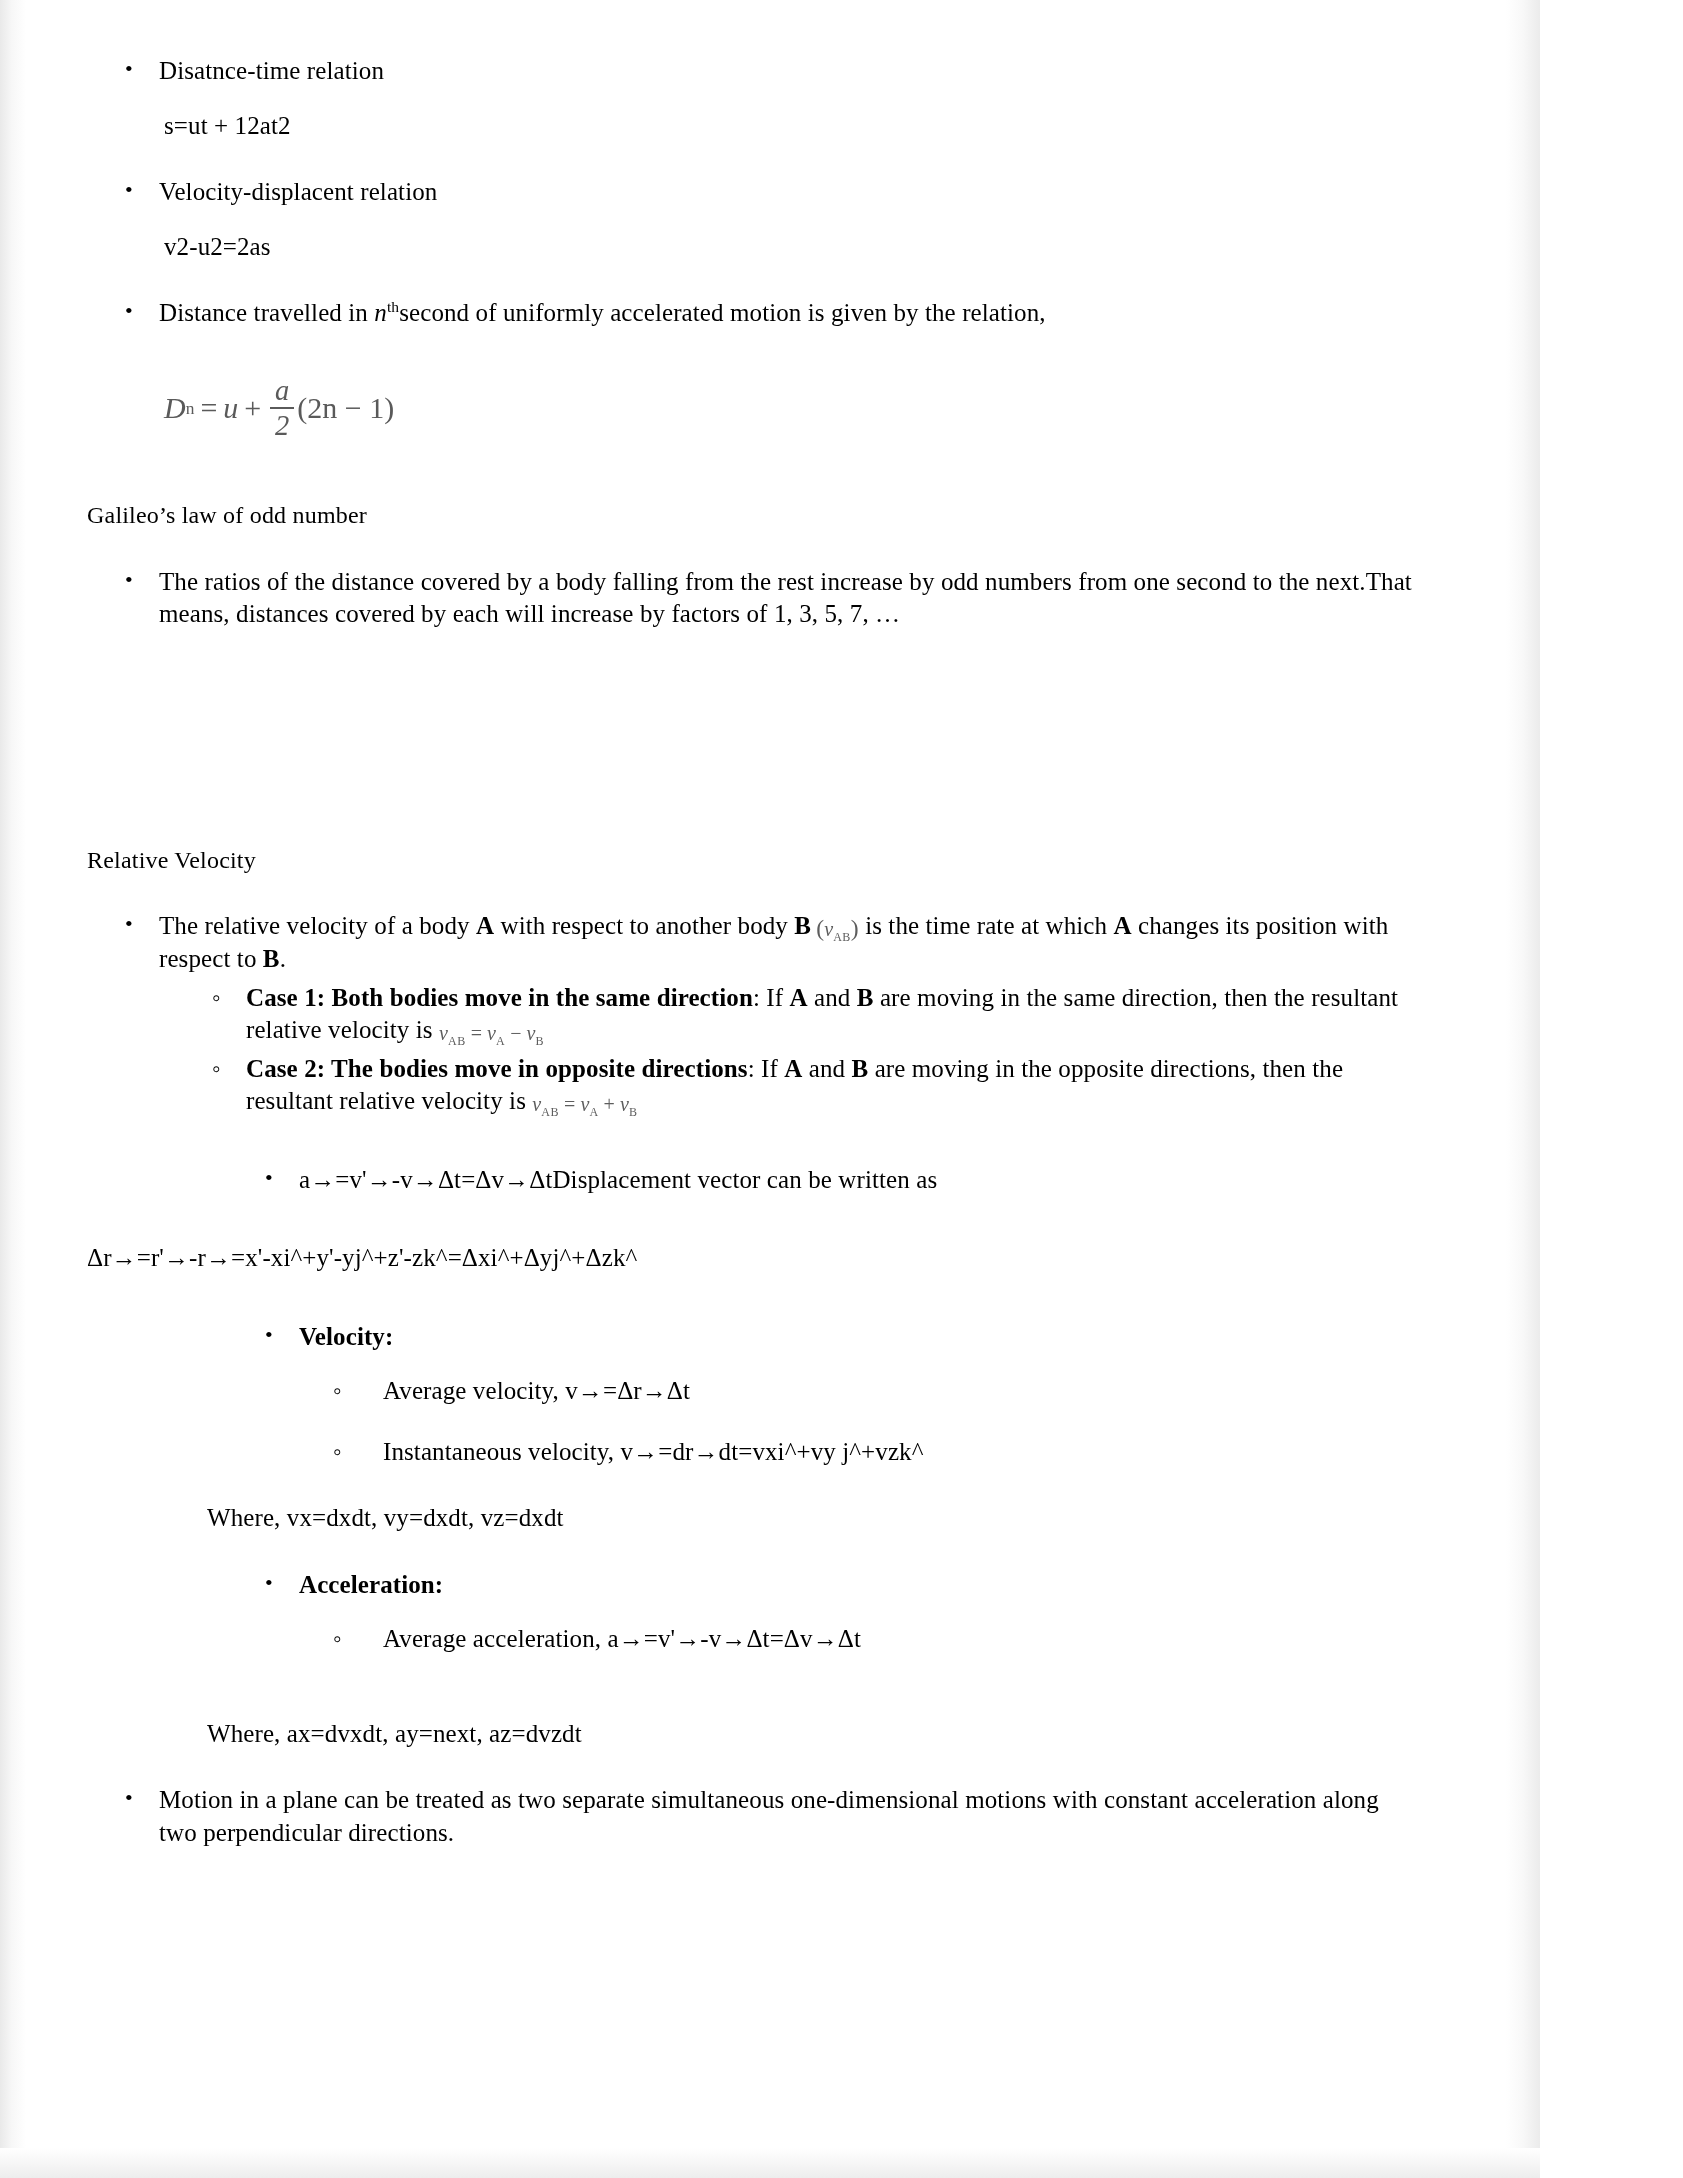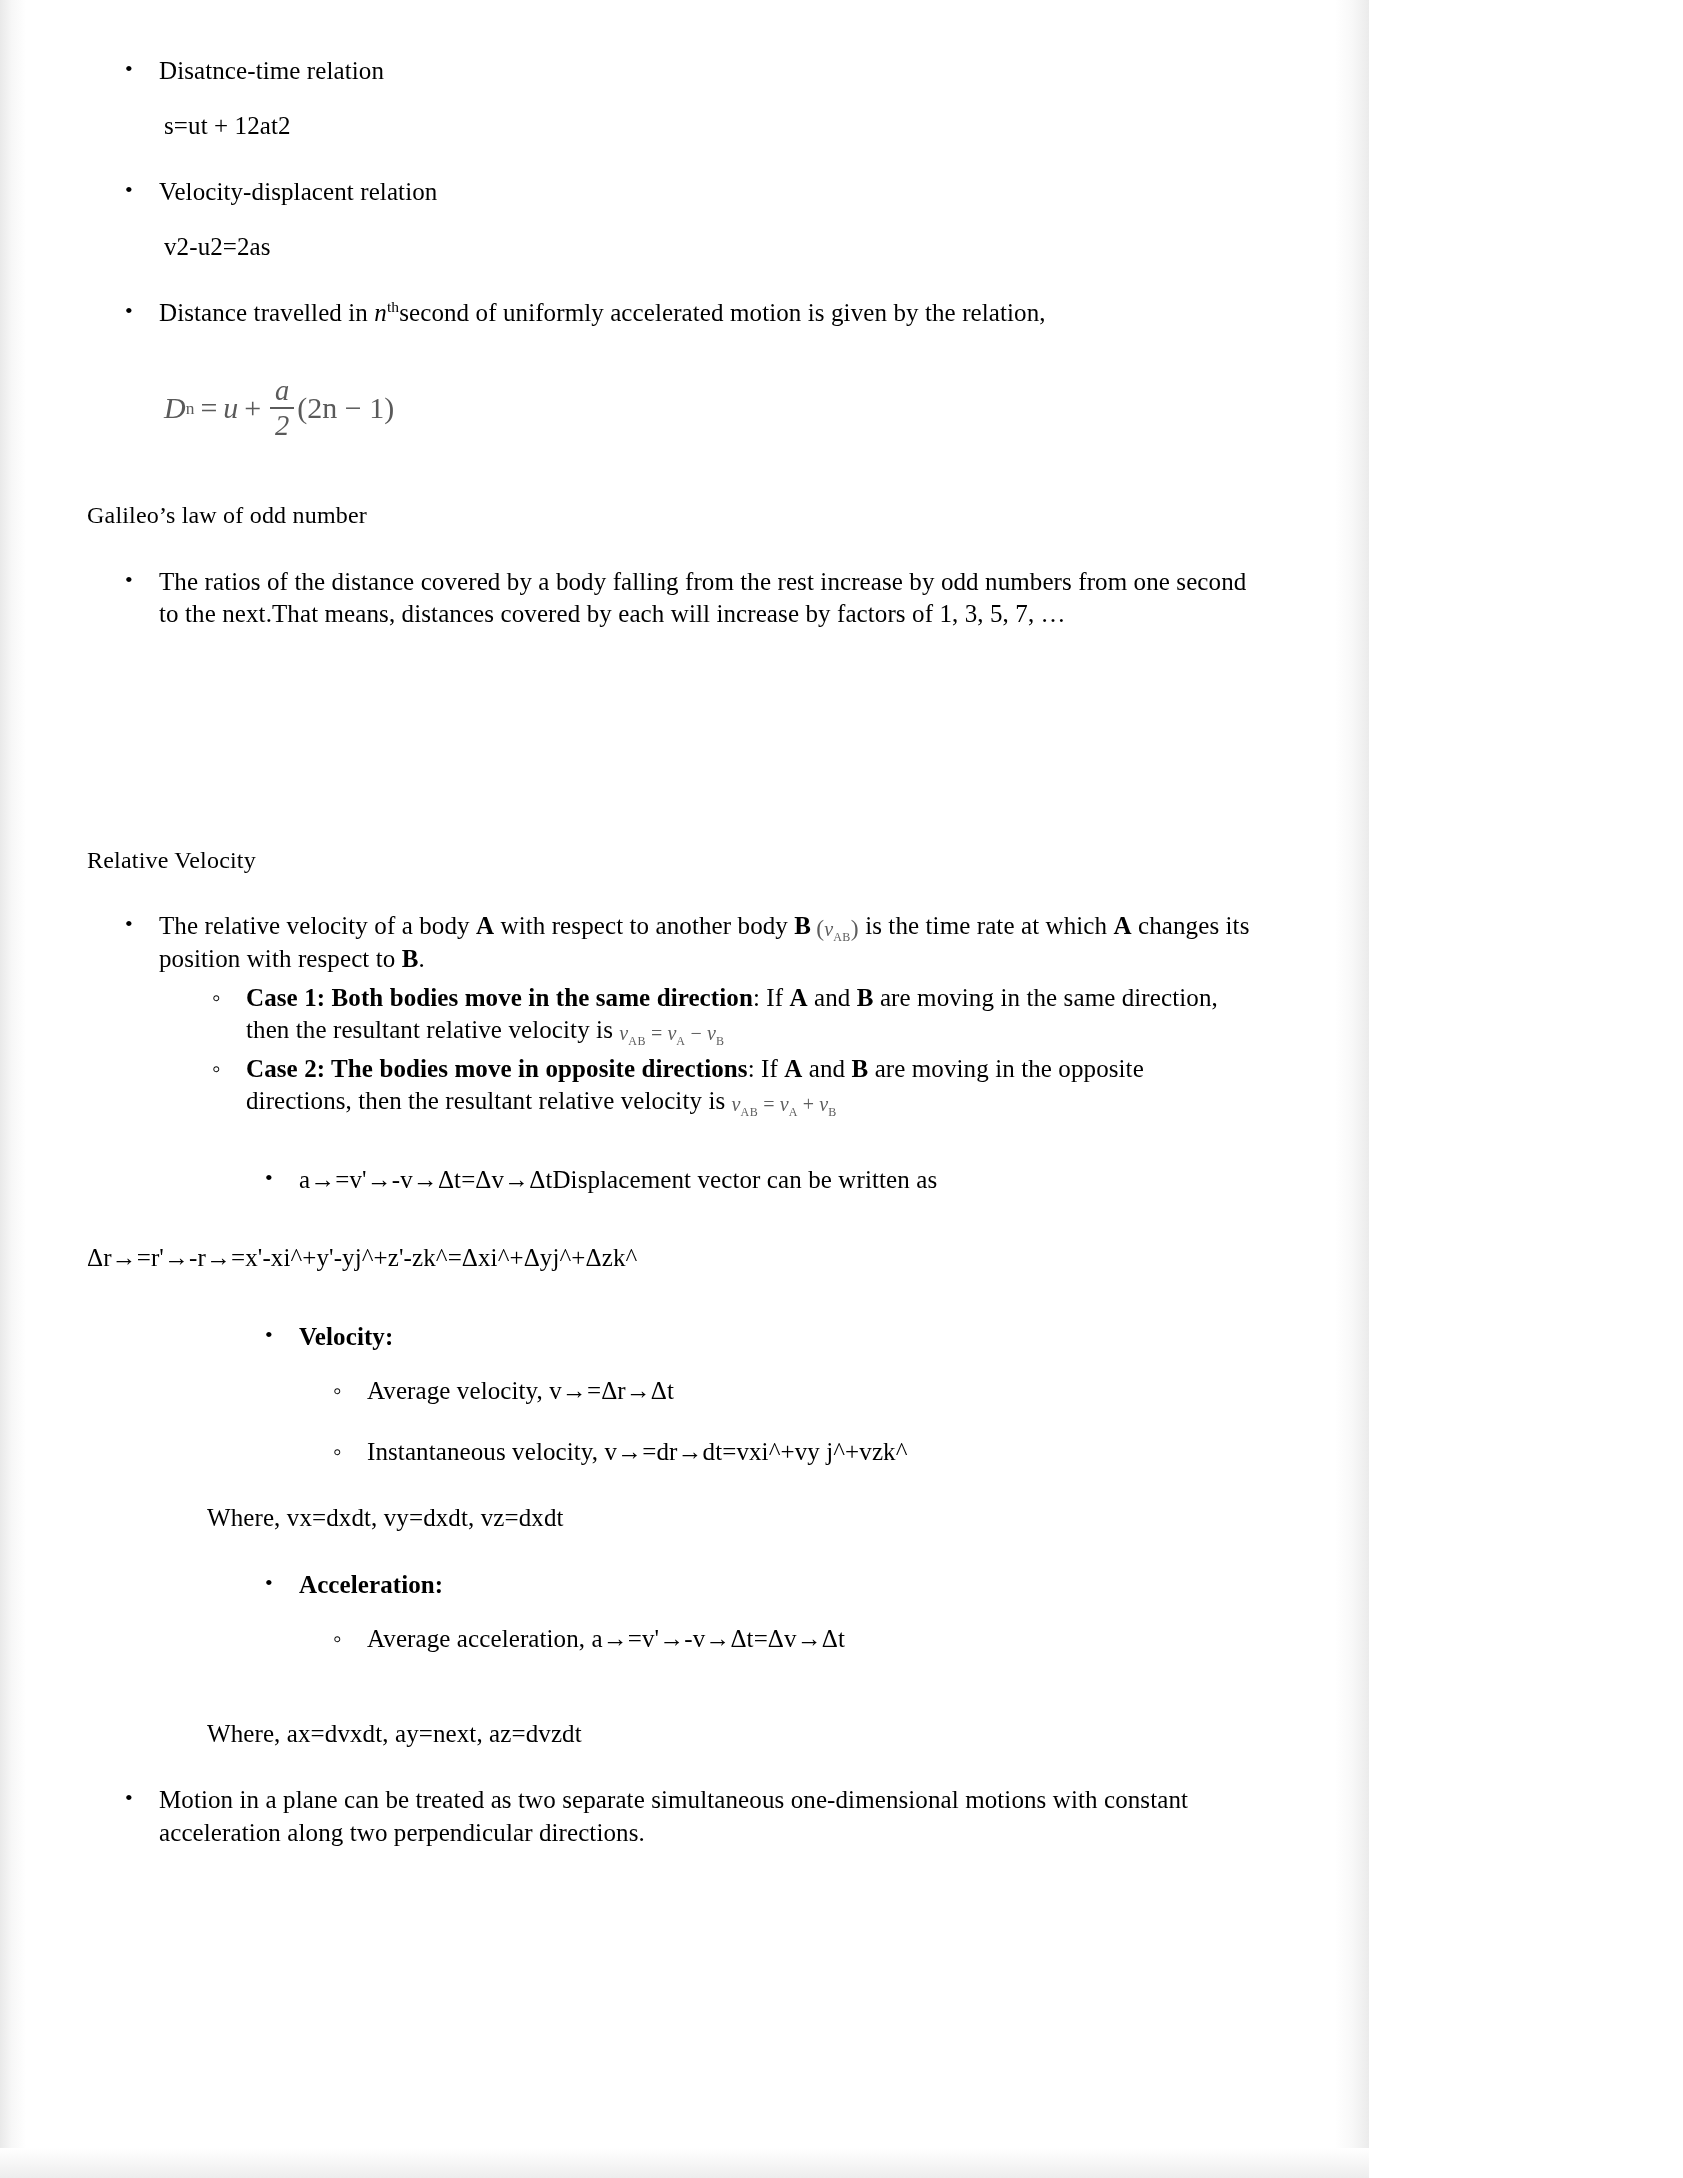--- a/index.html
+++ b/index.html
@@ -3,21 +3,21 @@
 <meta charset="utf-8">
 <title>Physics Notes Page</title>
 <style>
   html, body {
     margin: 0;
     padding: 0;
     background: #ffffff;
   }
   .page {
     position: relative;
-    width: 1369px;
+    width: 1540px;
     height: 2178px;
     background: #ffffff;
     font-family: "Liberation Serif", "DejaVu Serif", serif;
     color: #000000;
     overflow: hidden;
     box-sizing: border-box;
   }
   
   .scan-edge-left {
     position: absolute;
@@ -74,21 +74,21 @@
     user-select: none;
   }
   .bullet.disc::before { content: "\2022"; }
   .bullet.circle::before { content: "\25E6"; font-size: 25px; }
   .row-text { flex: 1 1 auto; }
 
   
   .lvl1 { margin-left: 38px; }
   .lvl2 { margin-left: 125px; }
   .lvl3 { margin-left: 178px; }
-  .lvl4 { margin-left: 246px; }
+  .lvl4 { margin-left: 246px; gap: 16px; }
 
   .eq-indent { margin-left: 77px; }
   .where-indent { margin-left: 120px; }
 
   .sp-6  { height: 6px; }
   .sp-22 { height: 22px; }
   .sp-28 { height: 28px; }
   .sp-34 { height: 34px; }
   .sp-46 { height: 46px; }
   .sp-60 { height: 59px; }

